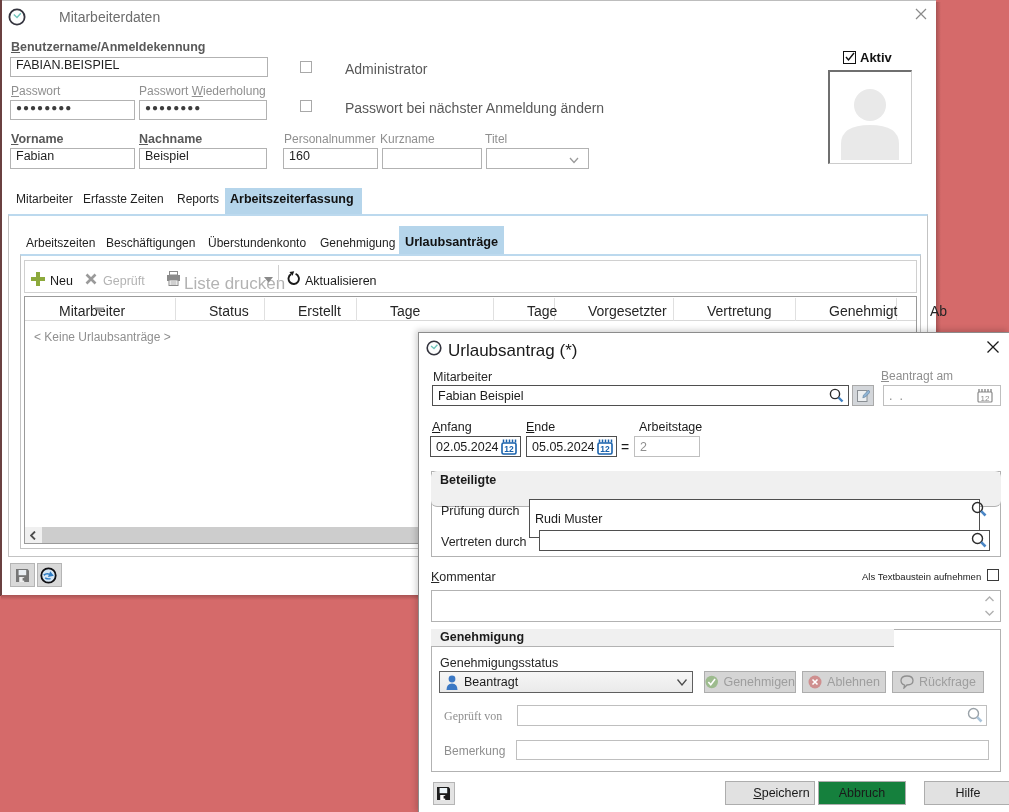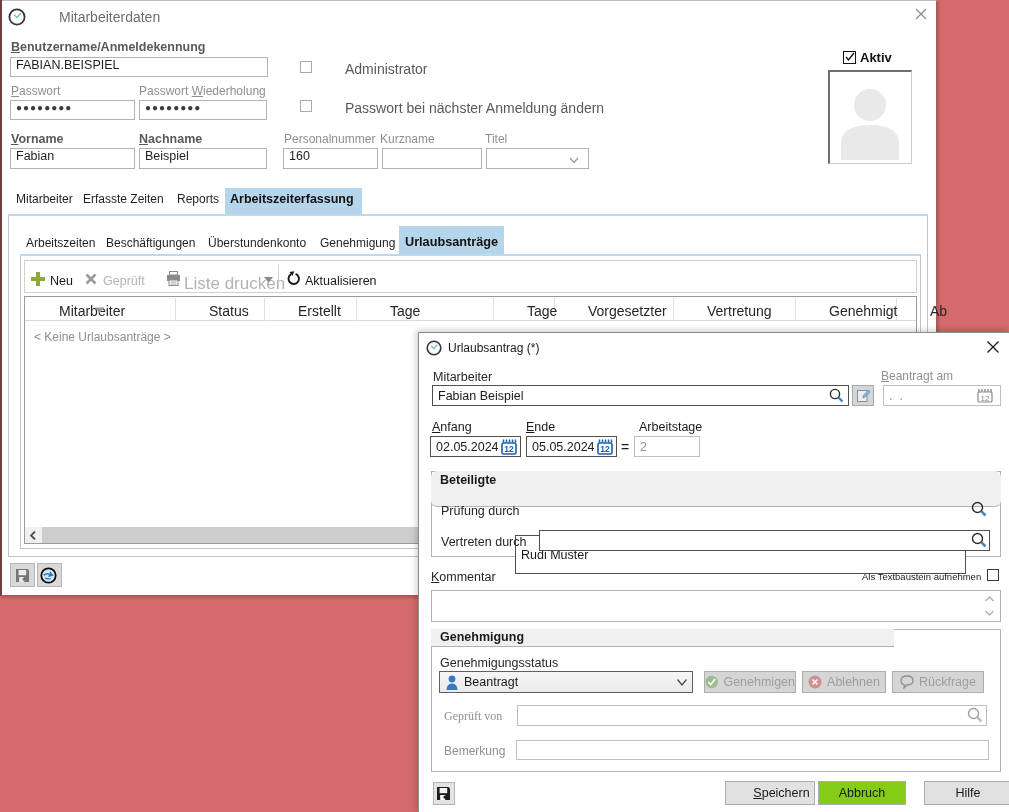--- a/index.html
+++ b/index.html
@@ -162,21 +162,21 @@
   <path d="M3.2 7.6 Q6 5.2 9.4 6.4 L10.2 4.2 L13.8 8.8 L8 10 L8.8 7.8 Q5.8 7 4.6 9 Z" fill="#2e7cc4"></path>
   <path d="M5.2 10.8 Q7.6 12.4 10.6 11.6" stroke="#2e7cc4" stroke-width="1.4" fill="none"></path>
 </svg>
 
 <div class="abs" id="dialog" style="left:418px; top:332px; width:591px; height:482px; background:#fff; border:1px solid #8c8c8c; border-right:none; border-bottom:none; box-shadow:-2px -2px 6px rgba(0,0,0,0.18);"></div>
 
 <svg class="abs" style="left:426px; top:340px;" width="16" height="16" viewBox="0 0 16 16">
   <circle cx="8" cy="8" r="6.8" fill="#fdfefe" stroke="#34343e" stroke-width="1.6"></circle>
   <path d="M5.1 5.9 L8 8.5 L11.4 4.7" stroke="#6fc5bc" stroke-width="1.3" fill="none"></path>
 </svg>
-<div class="abs" style="left:448px; top:341px; font-size:12px; color:#1a1a1a;">Urlaubsantrag (*)</div>
+<div class="abs" style="left:448px; top:341px; font-size:17px; color:#1a1a1a;">Urlaubsantrag (*)</div>
 <svg class="abs" style="left:987px; top:341px;" width="12" height="12" viewBox="0 0 12 12">
   <path d="M0.5 0.5 L11.5 11.5 M11.5 0.5 L0.5 11.5" stroke="#1a1a1a" stroke-width="1.3"></path>
 </svg>
 
 <div class="abs" style="left:433px; top:370px; font-size:12.5px; color:#262626;">Mitarbeiter</div>
 <div class="abs lblg" style="left:881px; top:369px;"><u class="u">B</u>eantragt am</div>
 <div class="abs dinp" style="left:432px; top:385px; width:417px; height:21px;">Fabian Beispiel</div>
 <svg class="abs" style="left:829px; top:388px;" width="15" height="15" viewBox="0 0 15 15">
   <circle cx="6" cy="6" r="4.6" stroke="#2b2b2b" stroke-width="1.4" fill="none"></circle>
   <path d="M9.5 9.5 L13.5 13.5" stroke="#3f7fbf" stroke-width="2.4"></path>
@@ -207,21 +207,21 @@
   <path d="M2.5 0.5 V3.5 M5.5 0.5 V3.5 M8.5 0.5 V3.5 M11.5 0.5 V3.5 M14.5 0.5 V3.5" stroke="#1861ac" stroke-width="1.5"></path>
   <rect x="1" y="4" width="14" height="11" fill="#fff" stroke="#1861ac" stroke-width="1.6" rx="1.5"></rect>
   <text x="8" y="13" font-size="8.5" font-weight="bold" fill="#1861ac" text-anchor="middle" font-family="Liberation Sans">12</text>
 </svg>
 <div class="abs" style="left:621px; top:439px; font-size:14px; color:#1a1a1a;">=</div>
 <div class="abs ginp" style="left:634px; top:436px; width:66px; height:21px;">2</div>
 
 <div class="abs" style="left:431px; top:471px; width:570px; height:86px; border:1px solid #b2b2b2;"></div>
 <div class="abs" style="left:431px; top:471px; width:570px; height:36px; background:#f0f0f0; border-bottom:1px solid #b2b2b2; font-size:12.5px; font-weight:bold; color:#1a1a1a; padding:2px 0 0 9px; box-sizing:border-box;border-radius:6px;">Beteiligte</div>
 <div class="abs" style="left:441px; top:504px; font-size:12.5px; color:#262626;">Prüfung durch</div>
-<div class="abs dinp" style="left:515px; top:499px; width:451px; height:39px;margin-top:36px;">Rudi Muster</div>
+<div class="abs dinp" style="left:529px; top:499px; width:451px; height:39px;">Rudi Muster</div>
 <svg class="abs" style="left:971px; top:501px;" width="16" height="16" viewBox="0 0 16 16">
   <circle cx="6.5" cy="6.5" r="5" stroke="#2b2b2b" stroke-width="1.4" fill="none"></circle>
   <path d="M10.2 10.2 L14.5 14.5" stroke="#4a86c5" stroke-width="2.6"></path>
 </svg>
 <div class="abs" style="left:441px; top:535px; font-size:12.5px; color:#262626;">Vertreten durch</div>
 <div class="abs dinp" style="left:539px; top:530px; width:451px; height:21px;"></div>
 <svg class="abs" style="left:971px; top:532px;" width="16" height="16" viewBox="0 0 16 16">
   <circle cx="6.5" cy="6.5" r="5" stroke="#2b2b2b" stroke-width="1.4" fill="none"></circle>
   <path d="M10.2 10.2 L14.5 14.5" stroke="#4a86c5" stroke-width="2.6"></path>
 </svg>
@@ -275,14 +275,14 @@
 <div class="abs" style="left:433px; top:782px; width:22px; height:23px; background:#e3e3e3; border:1px solid #b5b5b5;"></div>
 <svg class="abs" style="left:437px; top:787px;" width="13" height="13" viewBox="0 0 13 13">
   <path d="M0 0 H11.5 L13 1.5 V13 H0 Z" fill="#1d1d1d"></path>
   <rect x="2.6" y="1" width="7.6" height="5.2" fill="#eef6fa"></rect>
   <rect x="3.2" y="8" width="5" height="5" fill="#fff"></rect>
   <rect x="6.6" y="8.8" width="2.6" height="2.8" fill="#1d1d1d"></rect>
 </svg>
 <div class="abs" style="left:725px; top:781px; width:90px; height:24px; background:#e1e1e1; border:1px solid #adadad; display:flex; align-items:center; justify-content:center; font-size:12.5px; color:#1a1a1a;padding-left:23px;">
     <span><u class="u">S</u>peichern</span>
   </div>
-<div class="abs" style="left:818px; top:781px; width:88px; height:24px; background:#84cc16; border:1px solid #adadad; display:flex; align-items:center; justify-content:center; font-size:12.5px; color:#1a1a1a;">Abbruch</div>
+<div class="abs" style="left:818px; top:781px; width:88px; height:24px; background:#15803d; border:1px solid #adadad; display:flex; align-items:center; justify-content:center; font-size:12.5px; color:#1a1a1a;">Abbruch</div>
 <div class="abs" style="left:924px; top:781px; width:88px; height:24px; background:#e1e1e1; border:1px solid #adadad; display:flex; align-items:center; justify-content:center; font-size:12.5px; color:#1a1a1a;">Hilfe</div>
 
 </body></html>

